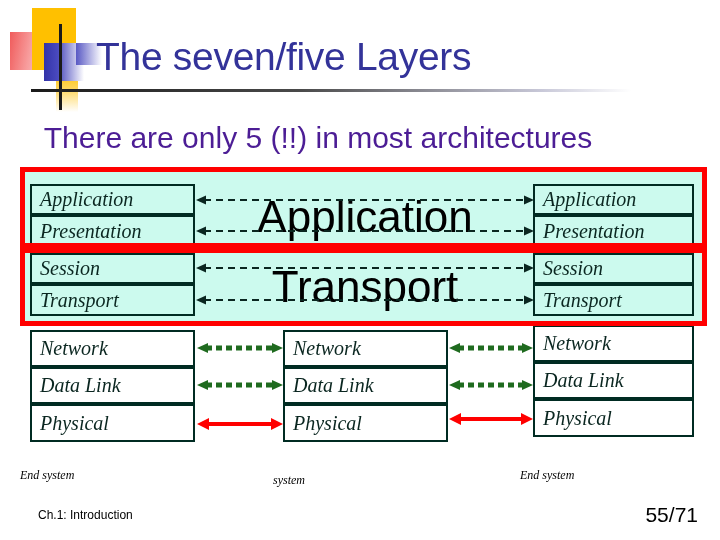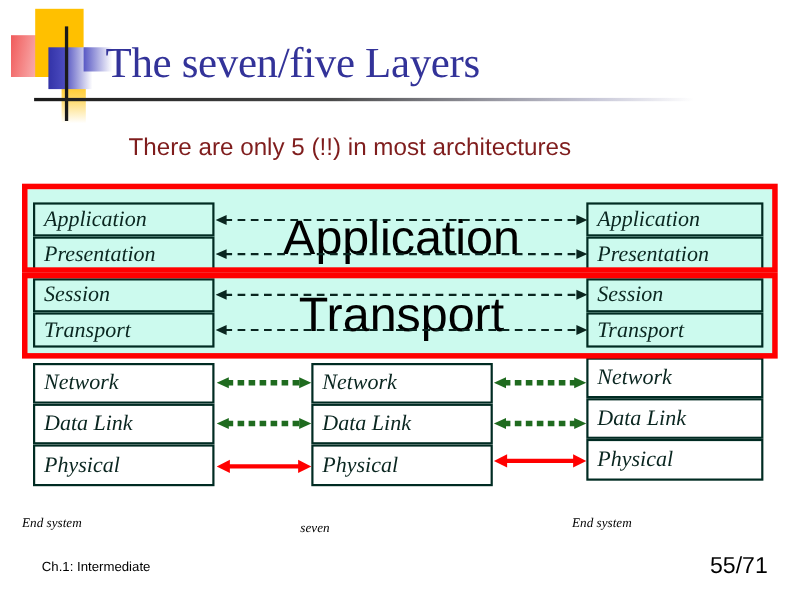--- a/index.html
+++ b/index.html
@@ -59,31 +59,31 @@
     width: 600px; height: 3px;
     background: linear-gradient(90deg, #1A1A1A 0%, #4A4A4A 45%, #C8C8D8 85%, #FFFFFF 100%);
   }
 
   
   .slide-title {
     position: absolute;
     left: 96px; top: 35px;
     font-size: 39px;
     color: #333399;
-    font-family: Liberation Serif, serif;
+    font-family: Liberation Sans, sans-serif;
     letter-spacing: -0.3px;
     white-space: nowrap;
   }
   .slide-subtitle {
     position: absolute;
     left: 0; top: 121px;
     width: 636px;
     text-align: center;
-    font-size: 22px;
-    color: #7f1d1d;
+    font-size: 30px;
+    color: #4c1d95;
     font-family: "Liberation Sans", sans-serif;
     white-space: nowrap;
   }
 
   
   #diagram {
     position: absolute;
     left: 0; top: 0;
     width: 720px; height: 484px;
   }
@@ -311,20 +311,20 @@
         <polygon points="84,7 72,1 72,13" fill="#FF0000"></polygon>
       </svg>
     </div>
 
     <div class="red-box" style="left:20px; top:167px; width:687px; height:81px;"></div>
     <div class="red-box" style="left:20px; top:248px; width:687px; height:78px;"></div>
 
     <div class="caption" style="left:20px; top:468px; width:185px;">End system</div>
     <div class="caption two-line" style="left:273px; top:460px; width:185px;">
       <br>
-      <span>seven</span>
+      <span>system</span>
     </div>
     <div class="caption" style="left:520px; top:468px; width:185px;">End system</div>
   </div>
 
-  <div class="footer-left">Ch.1: Intermediate</div>
+  <div class="footer-left">Ch.1: Introduction</div>
   <div class="footer-right">55/71</div>
 </div>
 
 </body></html>

